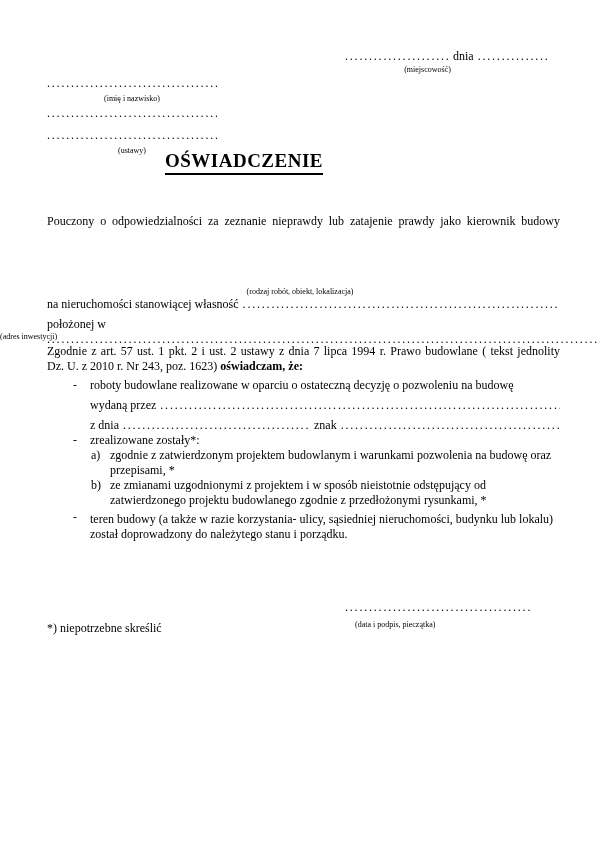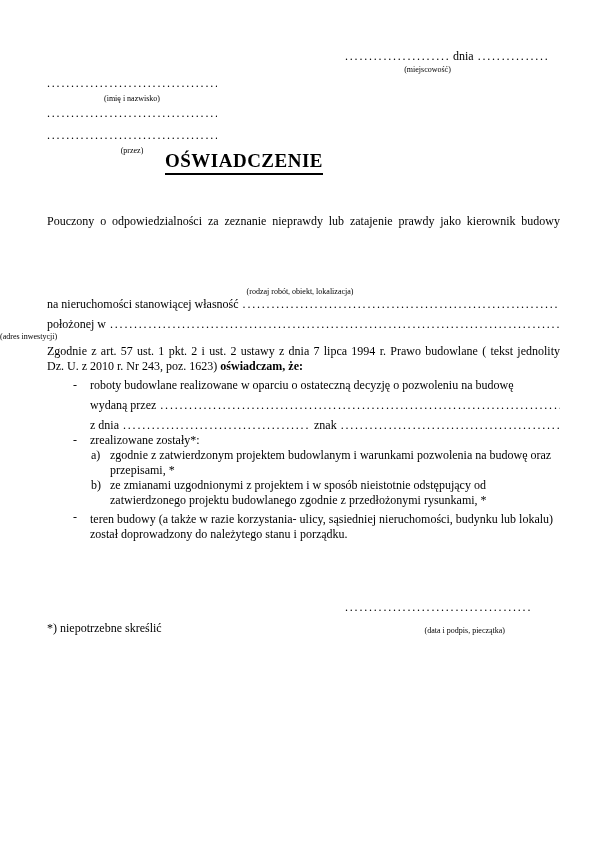--- a/index.html
+++ b/index.html
@@ -58,21 +58,21 @@
   .doc-title span { display: inline-block; border-bottom: 2px solid #000; padding-bottom: 1px; }
   .doc-subtitle { font-size: 15px; line-height: 17px; font-weight: bold; margin-top: 1px; }
 
   
   .intro {
     position: absolute; top: 214px; left: 47px; right: 40px;
     text-align: justify; text-align-last: justify;
   }
   .works-caption { position: absolute; top: 287px; left: 0; width: 600px; text-align: center; }
   .property-line { position: absolute; top: 297px; left: 47px; right: 40px; }
-  .located-line  { position: absolute; top: 317px; left: 47px; right: 40px; }
+  .located-line  { position: absolute; top: 317px; left: 47px; right: 40px; flex-direction: column; }
   .invest-caption { position: absolute; top: 332px; left: 0; width: 556px; text-align: left; }
 
   .legal { position: absolute; top: 344px; left: 47px; right: 40px; }
   .legal-line1 { text-align: justify; text-align-last: justify; }
   .legal b { font-weight: bold; }
 
   
   .bullets { position: absolute; top: 378px; left: 47px; right: 40px; }
   .b-item { position: relative; padding-left: 43px; }
   .b-item > .marker { position: absolute; left: 26px; top: 0; }
@@ -80,21 +80,21 @@
   .cont.dotrow { margin-top: 5px; }
   .cont .dotline { width: 100%; }
   .sub-item { position: relative; padding-left: 63px; }
   .sub-item > .marker { position: absolute; left: 44px; top: 0; }
   .b-item.last { margin-top: 4px; }
   .b-item.last > .marker { top: -2px; }
 
   
   .signature-block { position: absolute; top: 600px; left: 345px; width: 185px; }
   .signature-block .sig-line { height: 14px; }
-  .signature-block .caption { text-align: right; width: 150px; margin-left: 10px; margin-top: 8px; }
+  .signature-block .caption { text-align: left; width: 150px; margin-left: 10px; margin-top: 2px; }
   .footnote { position: absolute; top: 621px; left: 47px; }
 </style>
 </head>
 <body>
 
 <div class="page">
 
   <div class="date-block">
     <div class="dotline">
       <span class="dots-fixed" style="width:104px;">......................................................................................................................................................</span>
@@ -102,21 +102,21 @@
       <span class="fill">......................................................................................................................................................</span>
     </div>
     <div class="caption">(miejscowość)</div>
   </div>
 
   <div class="identity-block">
     <div class="id-line dots-fixed" style="width:170px;">......................................................................................................................................................</div>
     <div class="caption">(imię i nazwisko)</div>
     <div class="id-line id-line2 dots-fixed" style="width:170px;">......................................................................................................................................................</div>
     <div class="id-line id-line3 dots-fixed" style="width:170px;">......................................................................................................................................................</div>
-    <div class="caption">(przez)</div>
+    <div class="caption">(ustawy)</div>
   </div>
 
   <div class="title-block">
     <div class="doc-title"><span>OŚWIADCZENIE</span></div>
   </div>
 
   <div class="intro">Pouczony o odpowiedzialności za zeznanie nieprawdy lub zatajenie prawdy jako kierownik budowy</div>
 
   <div class="works-caption caption">(rodzaj robót, obiekt, lokalizacja)</div>
 

